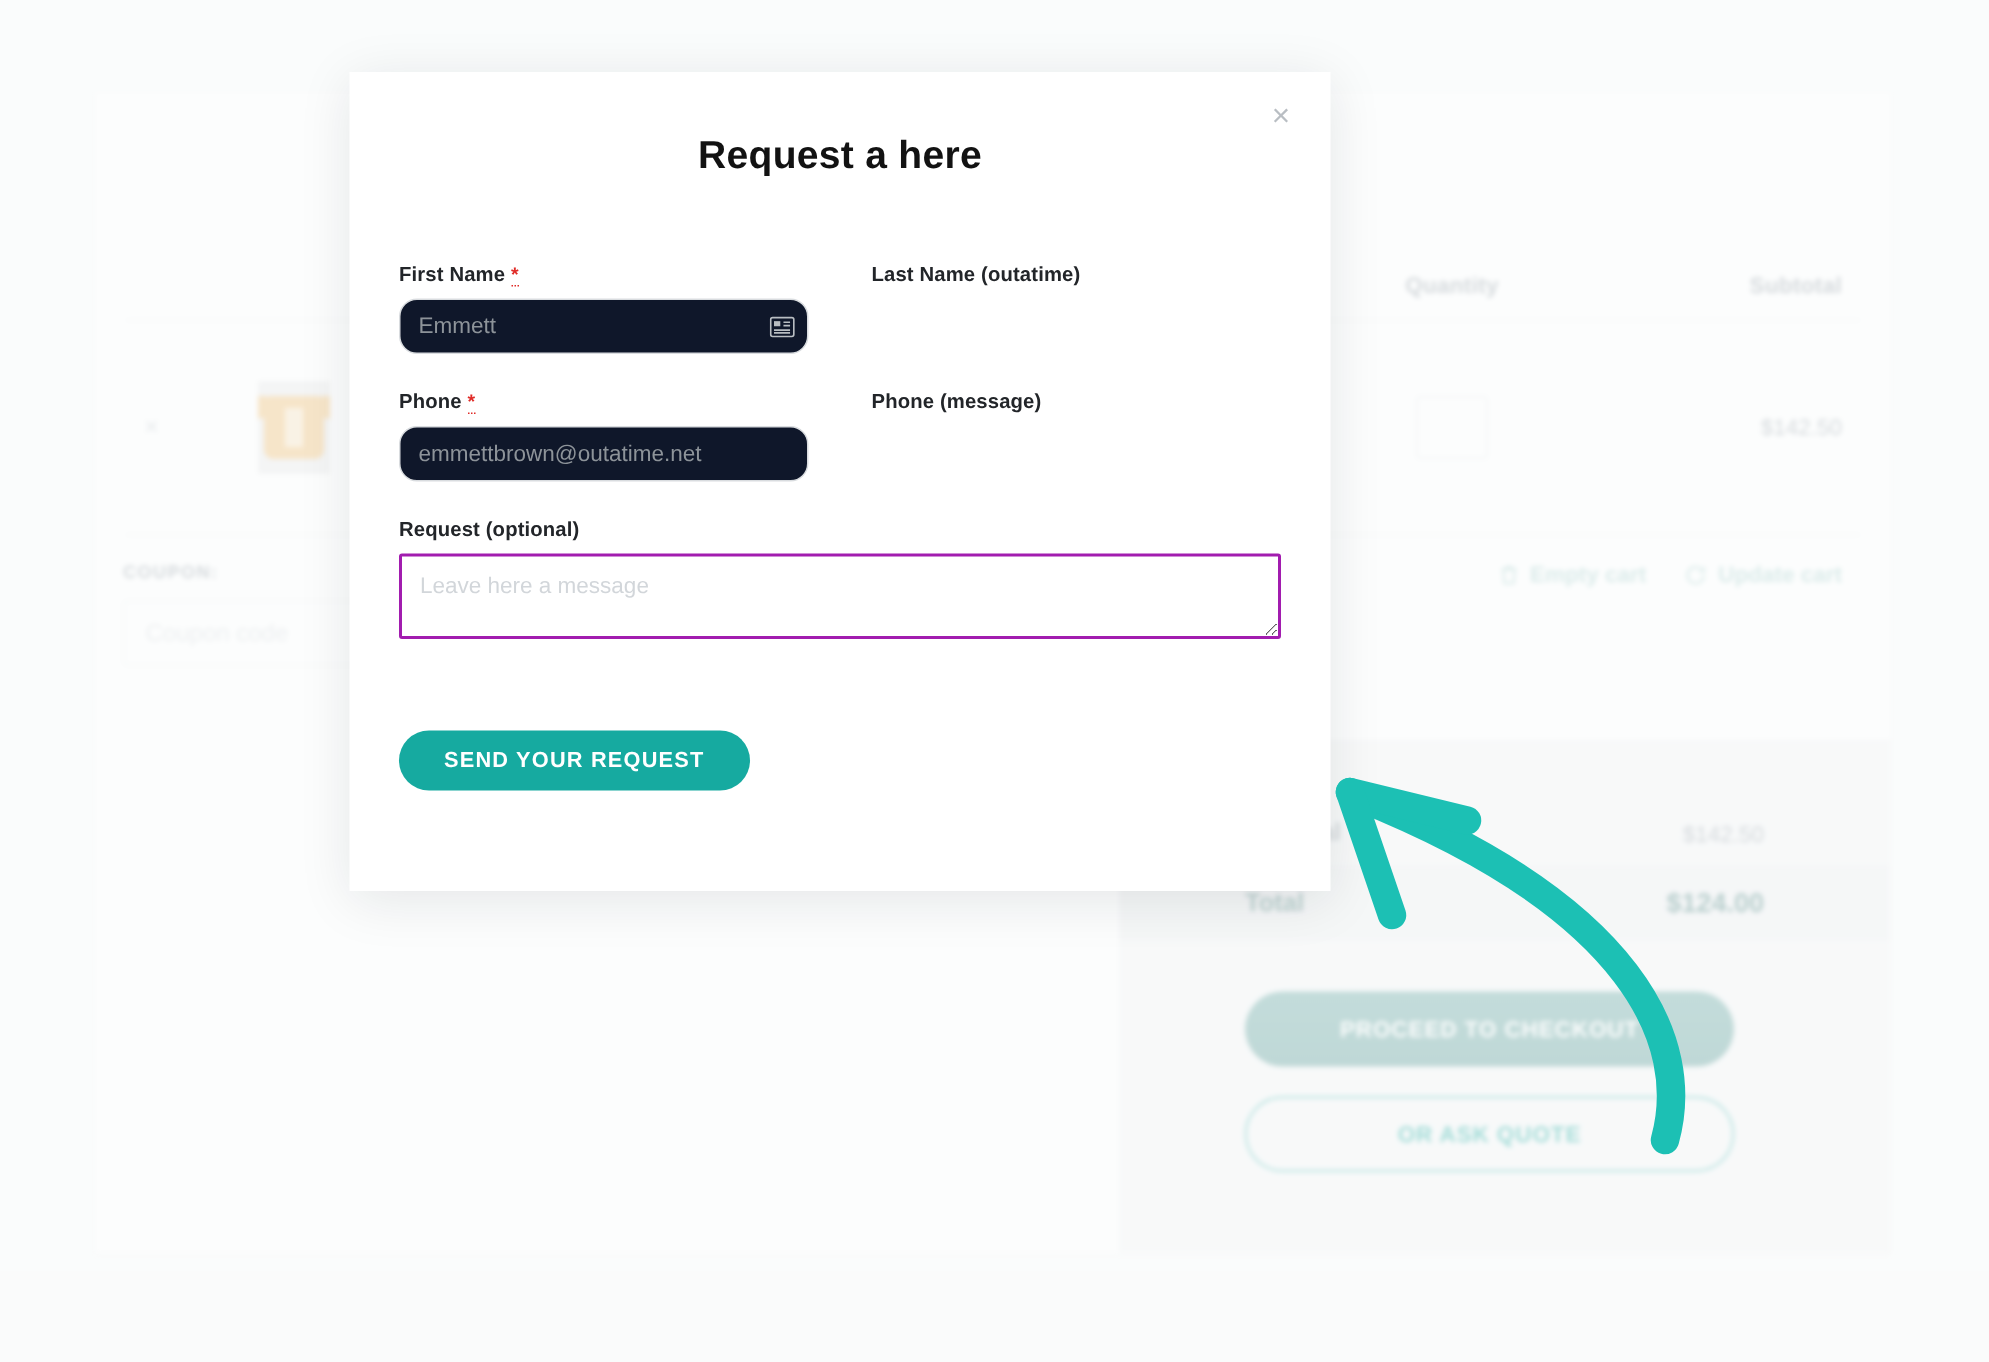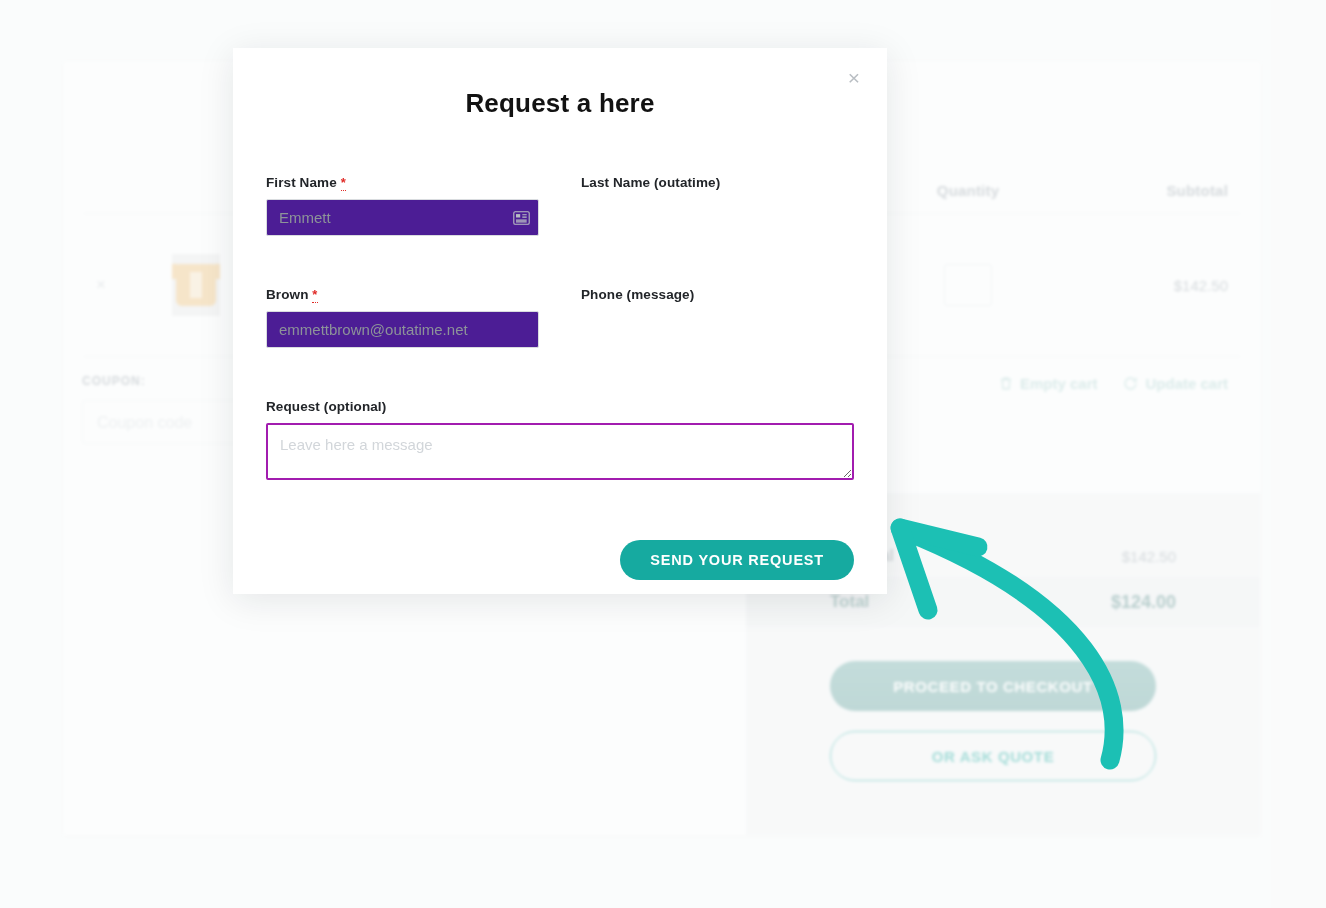--- a/index.html
+++ b/index.html
@@ -286,21 +286,20 @@
     color: #121212;
     letter-spacing: .2px;
   }
   #quote-form {
     padding: 0 33px;
     margin-top: 56px;
   }
   .form-row {
     display: flex;
     gap: 42px;
-    margin-top: 27px;
   }
   .form-group {
     flex: 1;
     margin-bottom: 24px;
     min-width: 0;
   }
   .form-group.full { flex: 0 0 100%; }
   .f-label {
     display: block;
     font-size: 13.5px;
@@ -312,22 +311,22 @@
   .req-star {
     color: #e02b27;
     font-size: 13px;
     font-weight: 700;
     border-bottom: 1px dotted #e02b27;
   }
   .f-input {
     width: 100%;
     height: 37px;
     border: 1px solid #d9dcdf;
-    border-radius: 2px;
-    background: #4c1d95;
+    border-radius: 12px;
+    background: #0f172a;
     font-family: "Liberation Sans", sans-serif;
     font-size: 15px;
     color: #8d9399;
     padding: 0 12px;
     box-sizing: border-box;
     outline: none;
   }
   .f-input::placeholder { color: #8d9399; }
   .input-wrap { position: relative; }
   .autofill-icon {
@@ -350,21 +349,20 @@
     font-size: 15px;
     color: #d2d6da;
     padding: 11px 12px;
     box-sizing: border-box;
     resize: vertical;
     outline: none;
   }
   .f-textarea::placeholder { color: #d2d6da; }
   .form-footer {
     display: flex;
-    justify-content: flex-end;
     margin-top: 32px;
   }
   #send-request {
     height: 40px;
     padding: 0 30px;
     border: none;
     border-radius: 21px;
     background: #16aaa0;
     color: #ffffff;
     font-family: "Liberation Sans", sans-serif;
@@ -484,21 +482,21 @@
       </div>
 
       <div class="form-group">
         <label class="f-label">Last Name (outatime)</label>
       </div>
     </div>
 
     <div class="form-row">
       <div class="form-group">
         <label class="f-label">
-          <span>Brown</span>
+          <span>Phone</span>
           <span class="req-star">*</span>
         </label>
         <div class="input-wrap">
           <input class="f-input" type="text" value="emmettbrown@outatime.net" style="">
         </div>
       </div>
 
       <div class="form-group">
         <label class="f-label">Phone (message)</label>
       </div>

